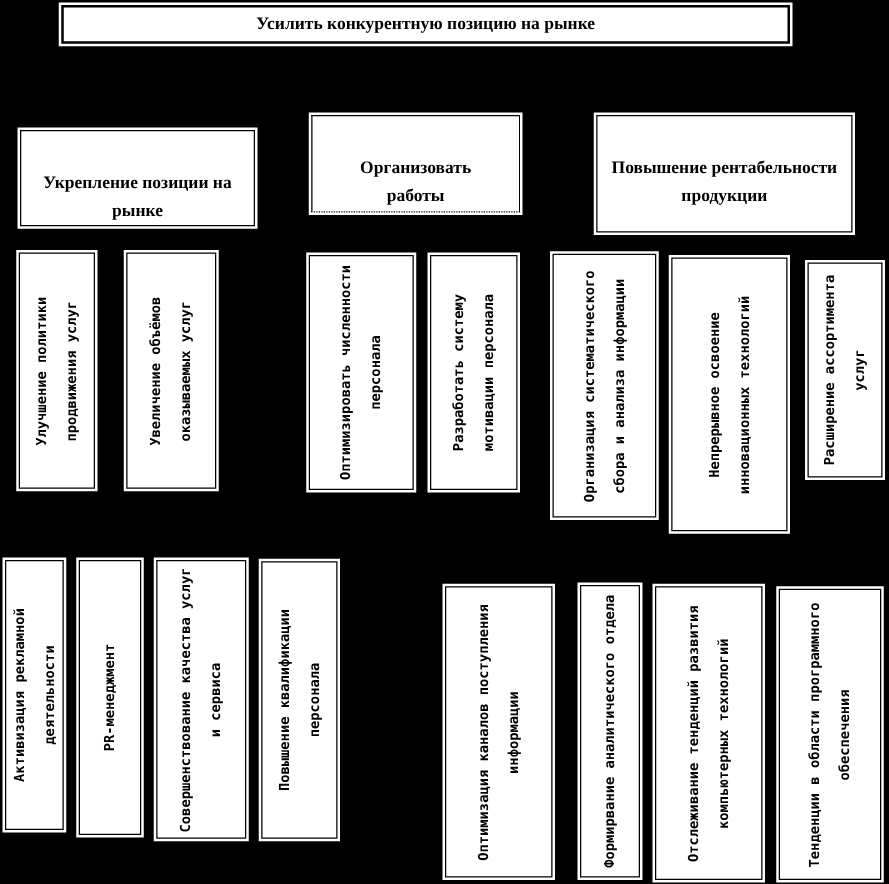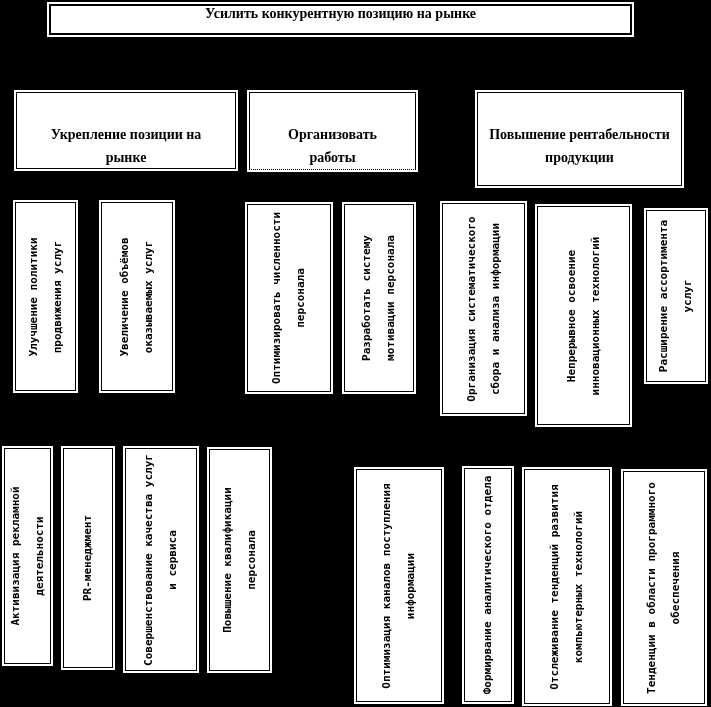--- a/index.html
+++ b/index.html
@@ -12,21 +12,21 @@
     position:absolute; box-sizing:border-box;
     background:#ffffff; border:1px solid #000000;
     box-shadow:0 0 0 2px #ffffff;
   }
   
   .hbox {
     text-align:center; font-weight:bold; font-size:14px;
     line-height:23px; white-space:pre-line; padding-top:7px;
   }
   .root-box {
-    display:flex; align-items:flex-start; justify-content:center;
+    display:flex; align-items:center; justify-content:center;
     font-weight:bold; font-size:14px; border-width:2px;
     white-space:pre-line; padding-top:0;
   }
   .dotted-bottom { border-bottom-style:dotted; }
   
   .vbox .label {
     position:absolute; left:50%; top:50%;
     transform:translate(-50%,-50%) rotate(-90deg);
     white-space:pre; text-align:center;
     font-family:"DejaVu Sans Mono", monospace;
@@ -35,21 +35,21 @@
 </style>
 </head>
 <body>
 
 <div class="canvas">
 
   <div class="box root-box" style="left:49px; top:4px; width:583px; height:31px;">
     <span class="rlabel">Усилить конкурентную позицию на рынке</span>
   </div>
 
-  <div class="box hbox" style="left:16px; top:92px; width:220px; height:77px;">
+  <div class="box hbox" style="left:16px; top:104px; width:188px; height:77px;">
     <span>Укрепление позиции на
 рынке</span>
   </div>
   <div class="box hbox dotted-bottom" style="left:249px; top:92px; width:167px; height:78px;">
     <span>Организовать
 работы
 отдела кадров</span>
   </div>
   <div class="box hbox" style="left:477px; top:92px; width:205px; height:94px;">
     <span>Повышение рентабельности

